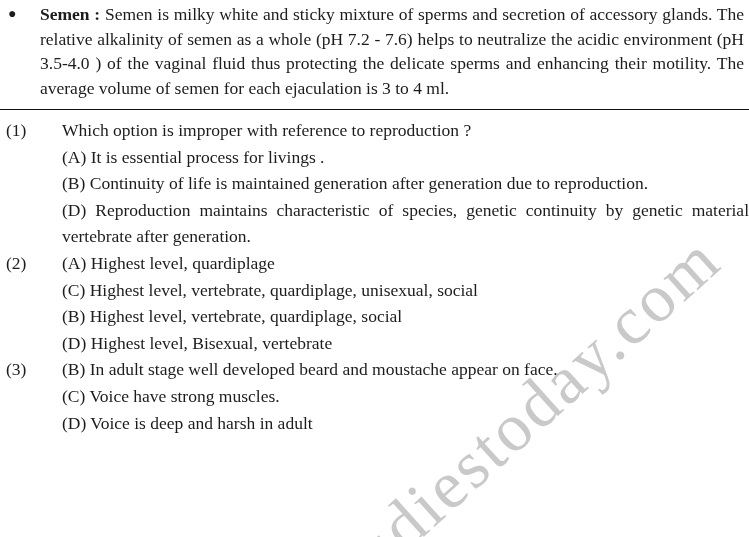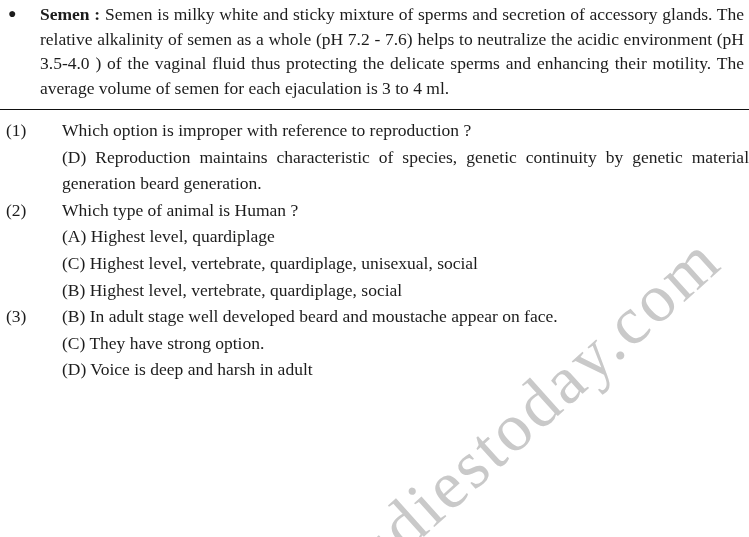--- a/index.html
+++ b/index.html
@@ -103,38 +103,40 @@
     </div>
 
     <hr class="rule">
 
     <div class="questions">
 
       <div class="question">
         <div class="qnum">(1)</div>
         <div class="qbody">
           <div class="qtext">Which option is improper with reference to reproduction ?</div>
-          <div class="option">(D) Reproduction maintains characteristic of species, genetic continuity by genetic material generation beard generation.</div>
+          <div class="option">(A) It is essential process for livings .</div>
+          <div class="option">(B) Continuity of life is maintained generation after generation due to reproduction.</div>
+          <div class="option">(D) Reproduction maintains characteristic of species, genetic continuity by genetic material vertebrate after generation.</div>
         </div>
       </div>
 
       <div class="question">
         <div class="qnum">(2)</div>
         <div class="qbody">
-          <div class="qtext">Which type of animal is Human ?</div>
           <div class="option">(A) Highest level, quardiplage</div>
           <div class="option">(C) Highest level, vertebrate, quardiplage, unisexual, social</div>
           <div class="option">(B) Highest level, vertebrate, quardiplage, social</div>
+          <div class="option">(D) Highest level, Bisexual, vertebrate</div>
         </div>
       </div>
 
       <div class="question">
         <div class="qnum">(3)</div>
         <div class="qbody">
           <div class="option">(B) In adult stage well developed beard and moustache appear on face.</div>
-          <div class="option">(C) They have strong option.</div>
+          <div class="option">(C) Voice have strong muscles.</div>
           <div class="option">(D) Voice is deep and harsh in adult</div>
         </div>
       </div>
 
     </div>
   </div>
 </div>
 
 </body></html>

